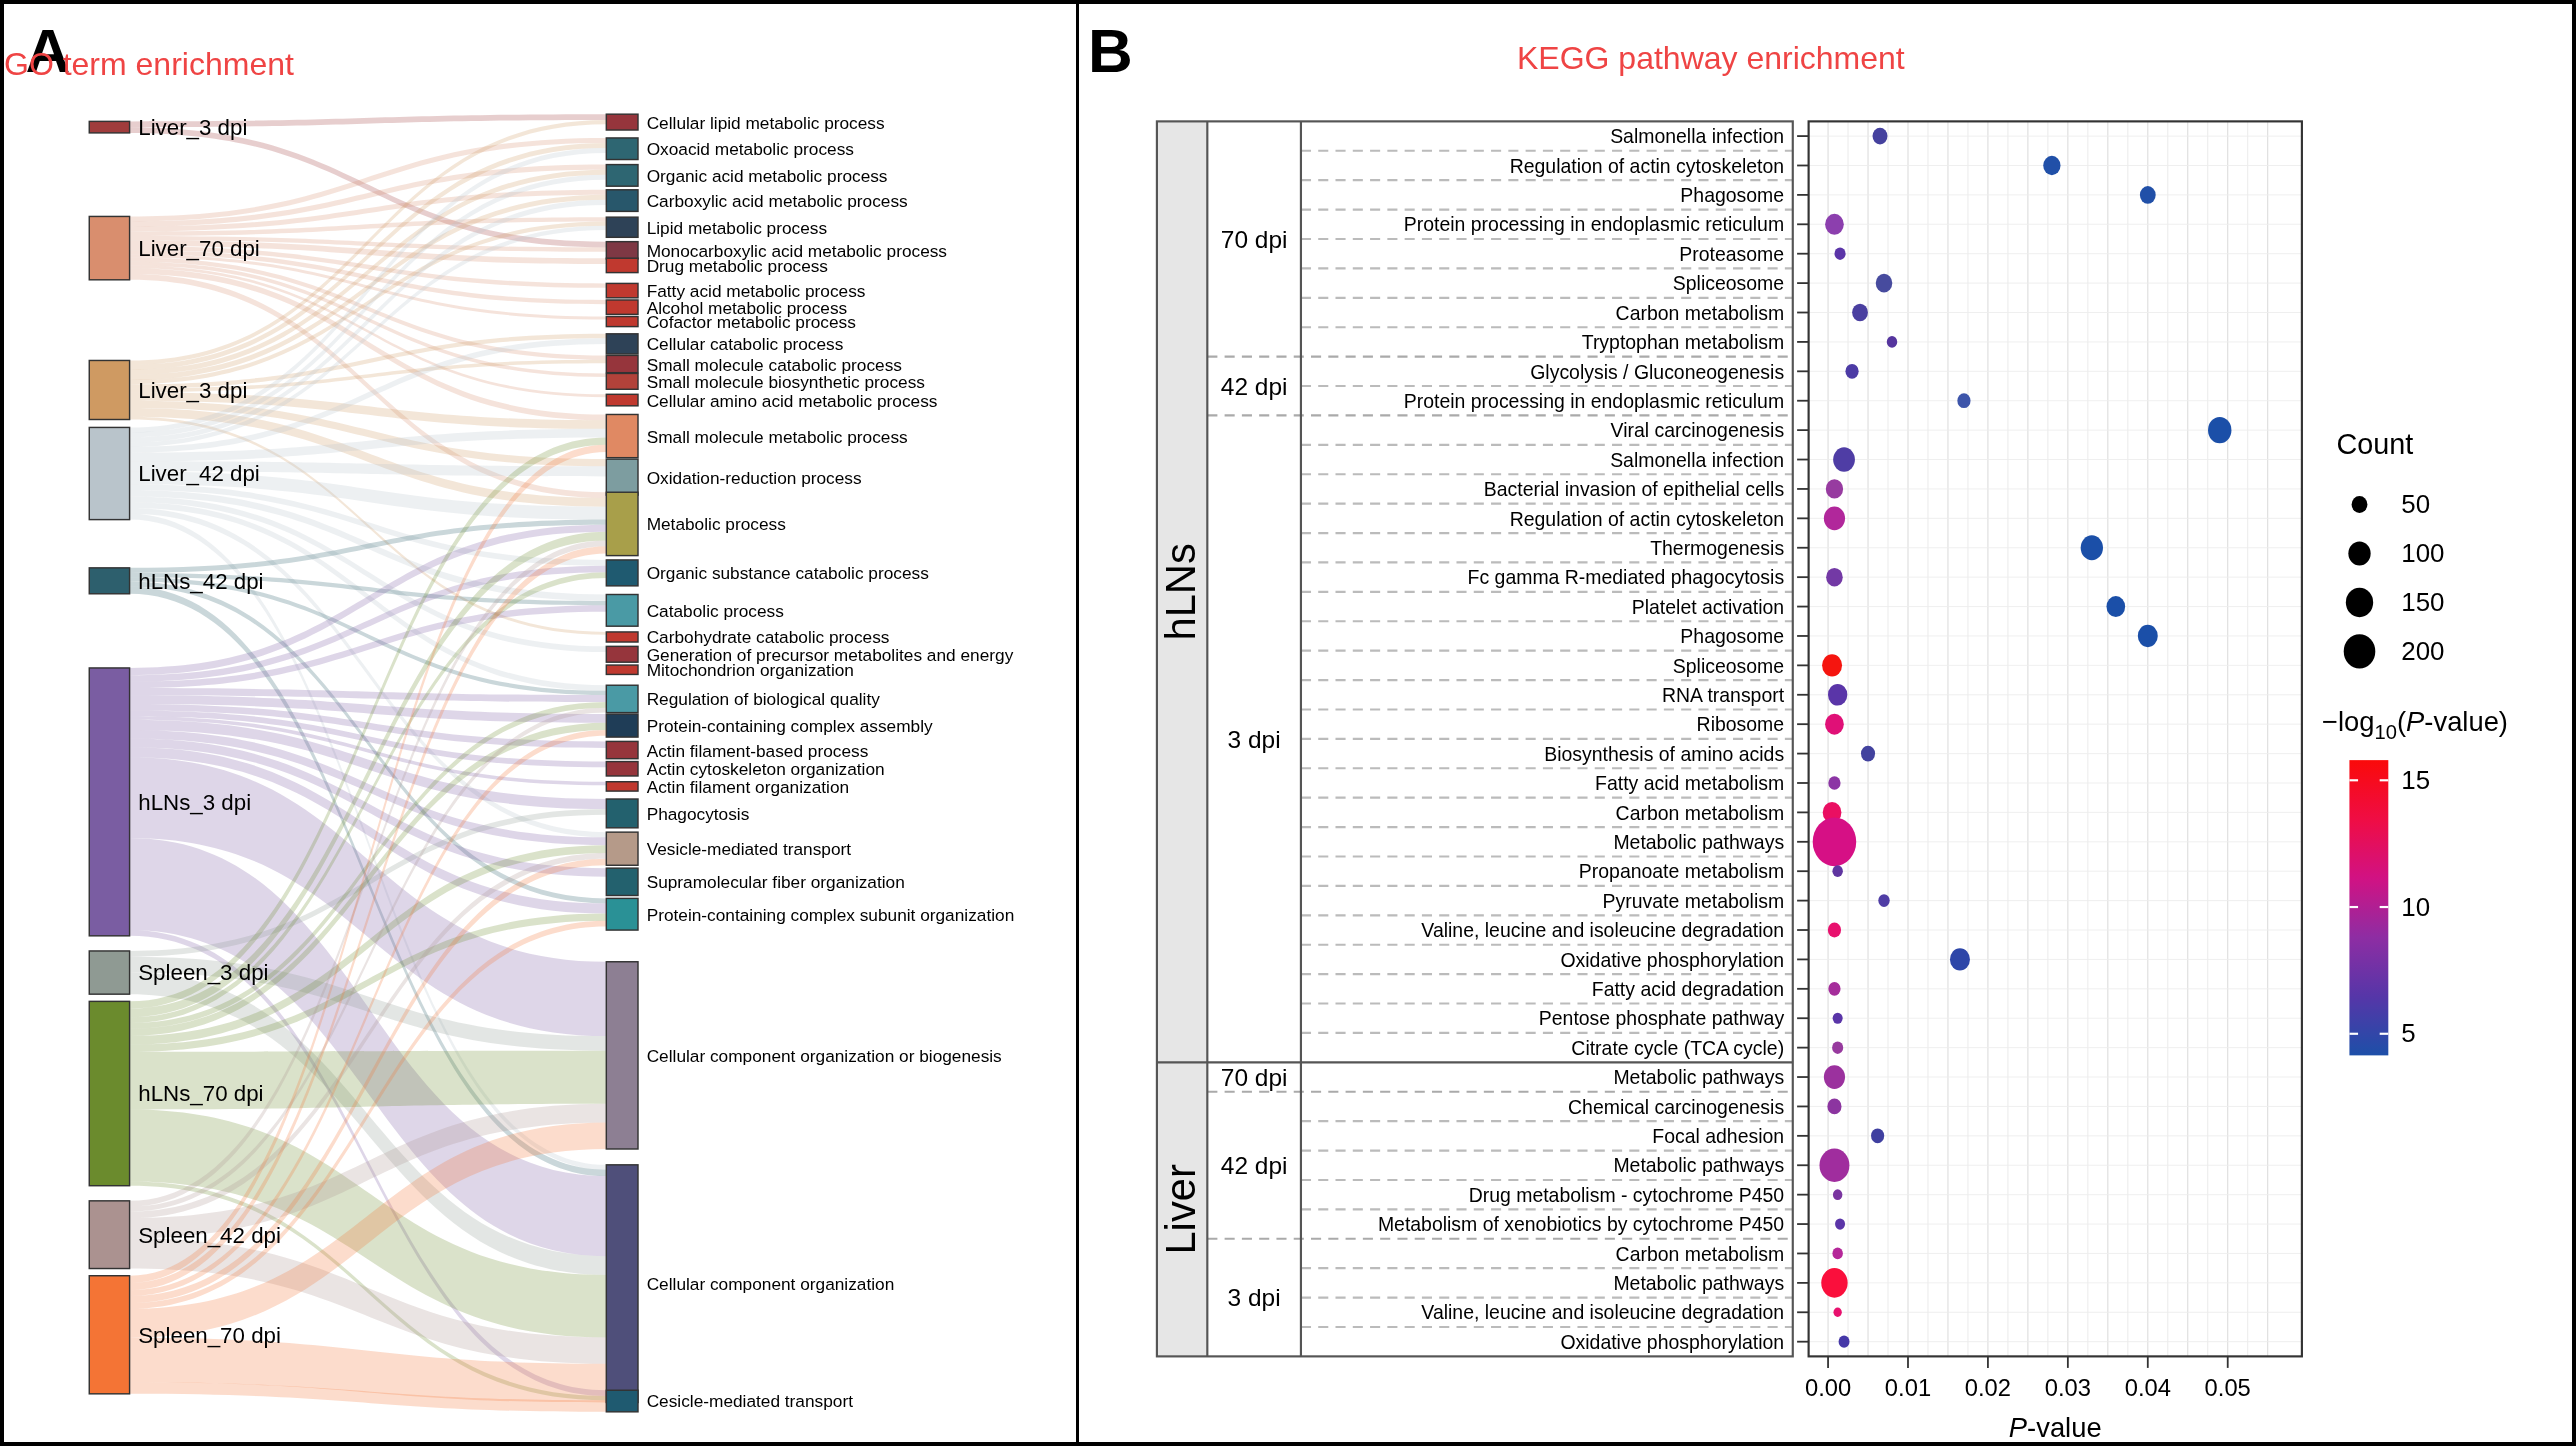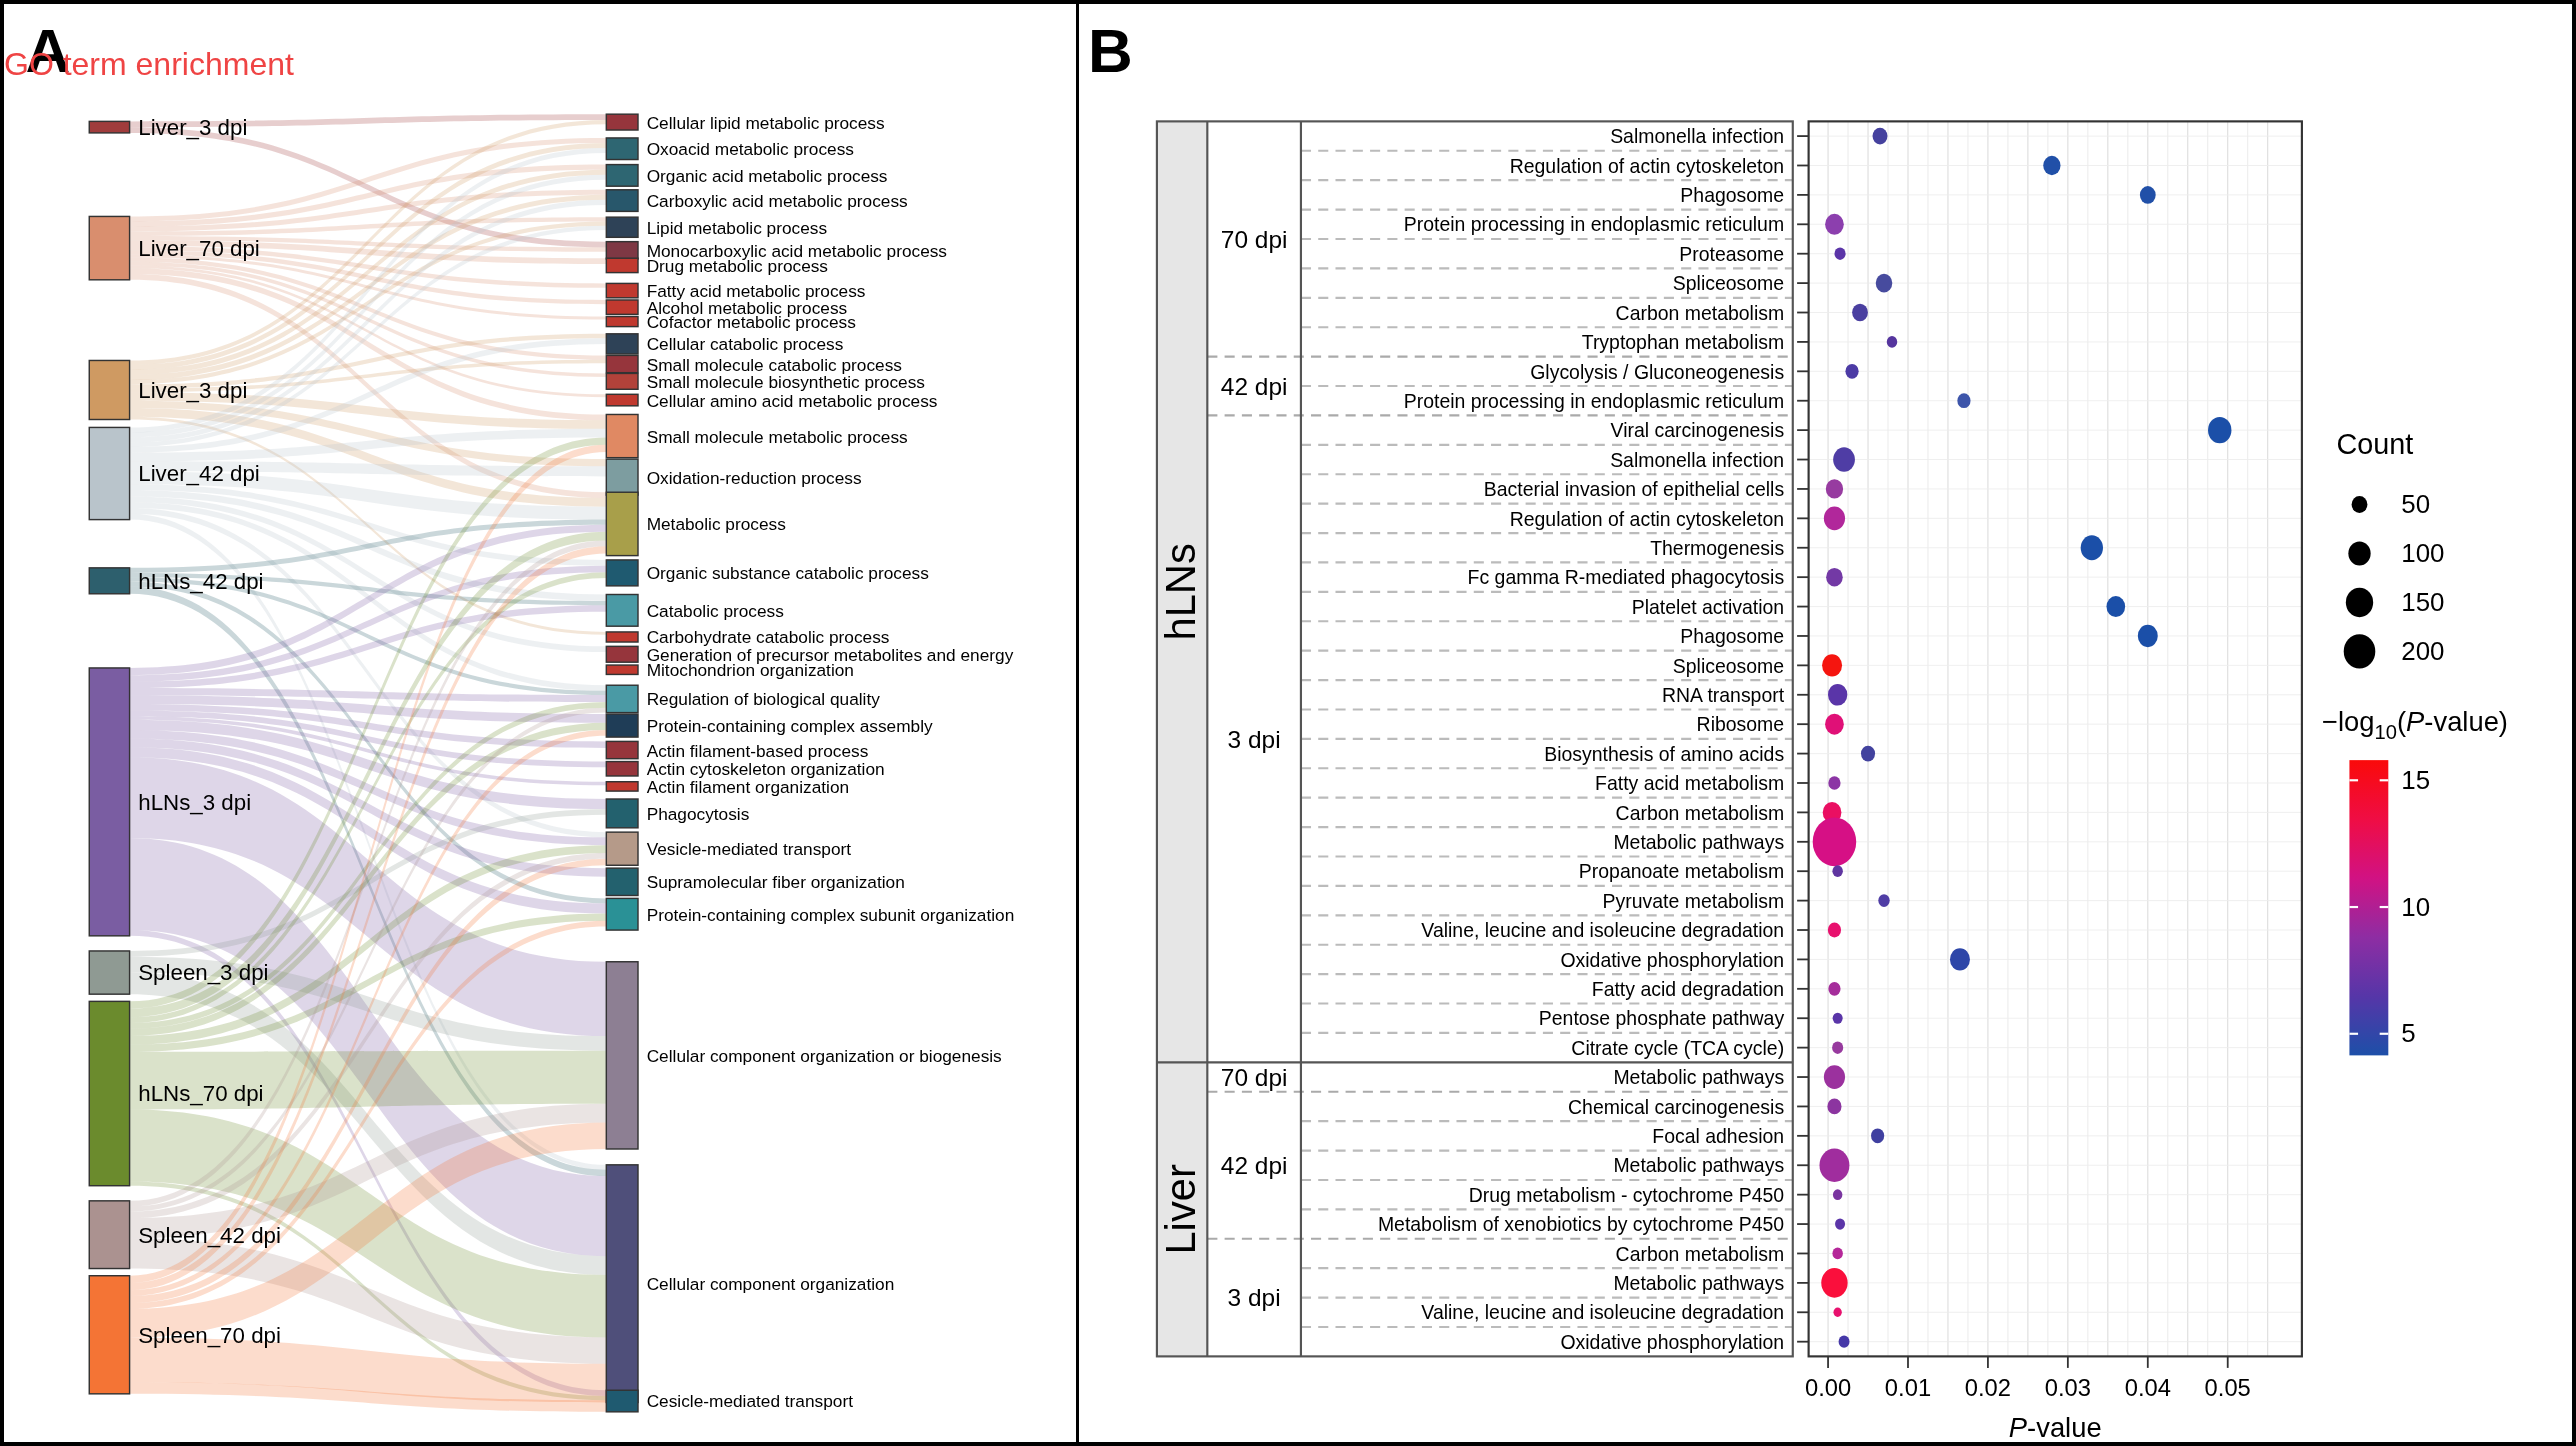--- a/index.html
+++ b/index.html
@@ -190,20 +190,21 @@
       <text x="892" y="1469" font-size="24" text-anchor="start">Cellular component organization or biogenesis</text>
       <rect x="836" y="1612" width="44" height="330" fill="#4f4f7a" stroke="#333" stroke-width="2"></rect>
       <text x="892" y="1786" font-size="24" text-anchor="start">Cellular component organization</text>
       <rect x="836" y="1925" width="44" height="30" fill="#1f5a70" stroke="#333" stroke-width="2"></rect>
       <text x="892" y="1949" font-size="24" text-anchor="start">Cesicle-mediated transport</text>
     </svg>
 
   <div class="abs divider" style="left:1072px;top:0;width:2.9px;height:1446px;"></div>
 
   <div class="abs letter" style="left:1084px;top:16px;">B</div>
+  <div class="abs ptitle" style="left:1513px;top:36px;width:1052px;">KEGG pathway enrichment</div>
   <svg id="dotplot" class="abs" style="left:1075px;top:0;" width="1501" height="1446" viewBox="0 0 2084 2008">
       <rect x="108" y="163" width="70" height="1306.6666666666667" fill="#e6e6e6" stroke="none"></rect>
       <rect x="108" y="1469.6666666666667" width="70" height="408.33333333333337" fill="#e6e6e6" stroke="none"></rect>
       <rect x="1013" y="163" width="685" height="1715" fill="#fff"></rect>
       <line x1="1040" y1="163" x2="1040" y2="1878" stroke="#dcdcdc" stroke-width="1.5"></line>
       <line x1="1067.75" y1="163" x2="1067.75" y2="1878" stroke="#ececec" stroke-width="1.5"></line>
       <line x1="1095.5" y1="163" x2="1095.5" y2="1878" stroke="#dcdcdc" stroke-width="1.5"></line>
       <line x1="1123.25" y1="163" x2="1123.25" y2="1878" stroke="#ececec" stroke-width="1.5"></line>
       <line x1="1151" y1="163" x2="1151" y2="1878" stroke="#dcdcdc" stroke-width="1.5"></line>
       <line x1="1178.75" y1="163" x2="1178.75" y2="1878" stroke="#ececec" stroke-width="1.5"></line>

